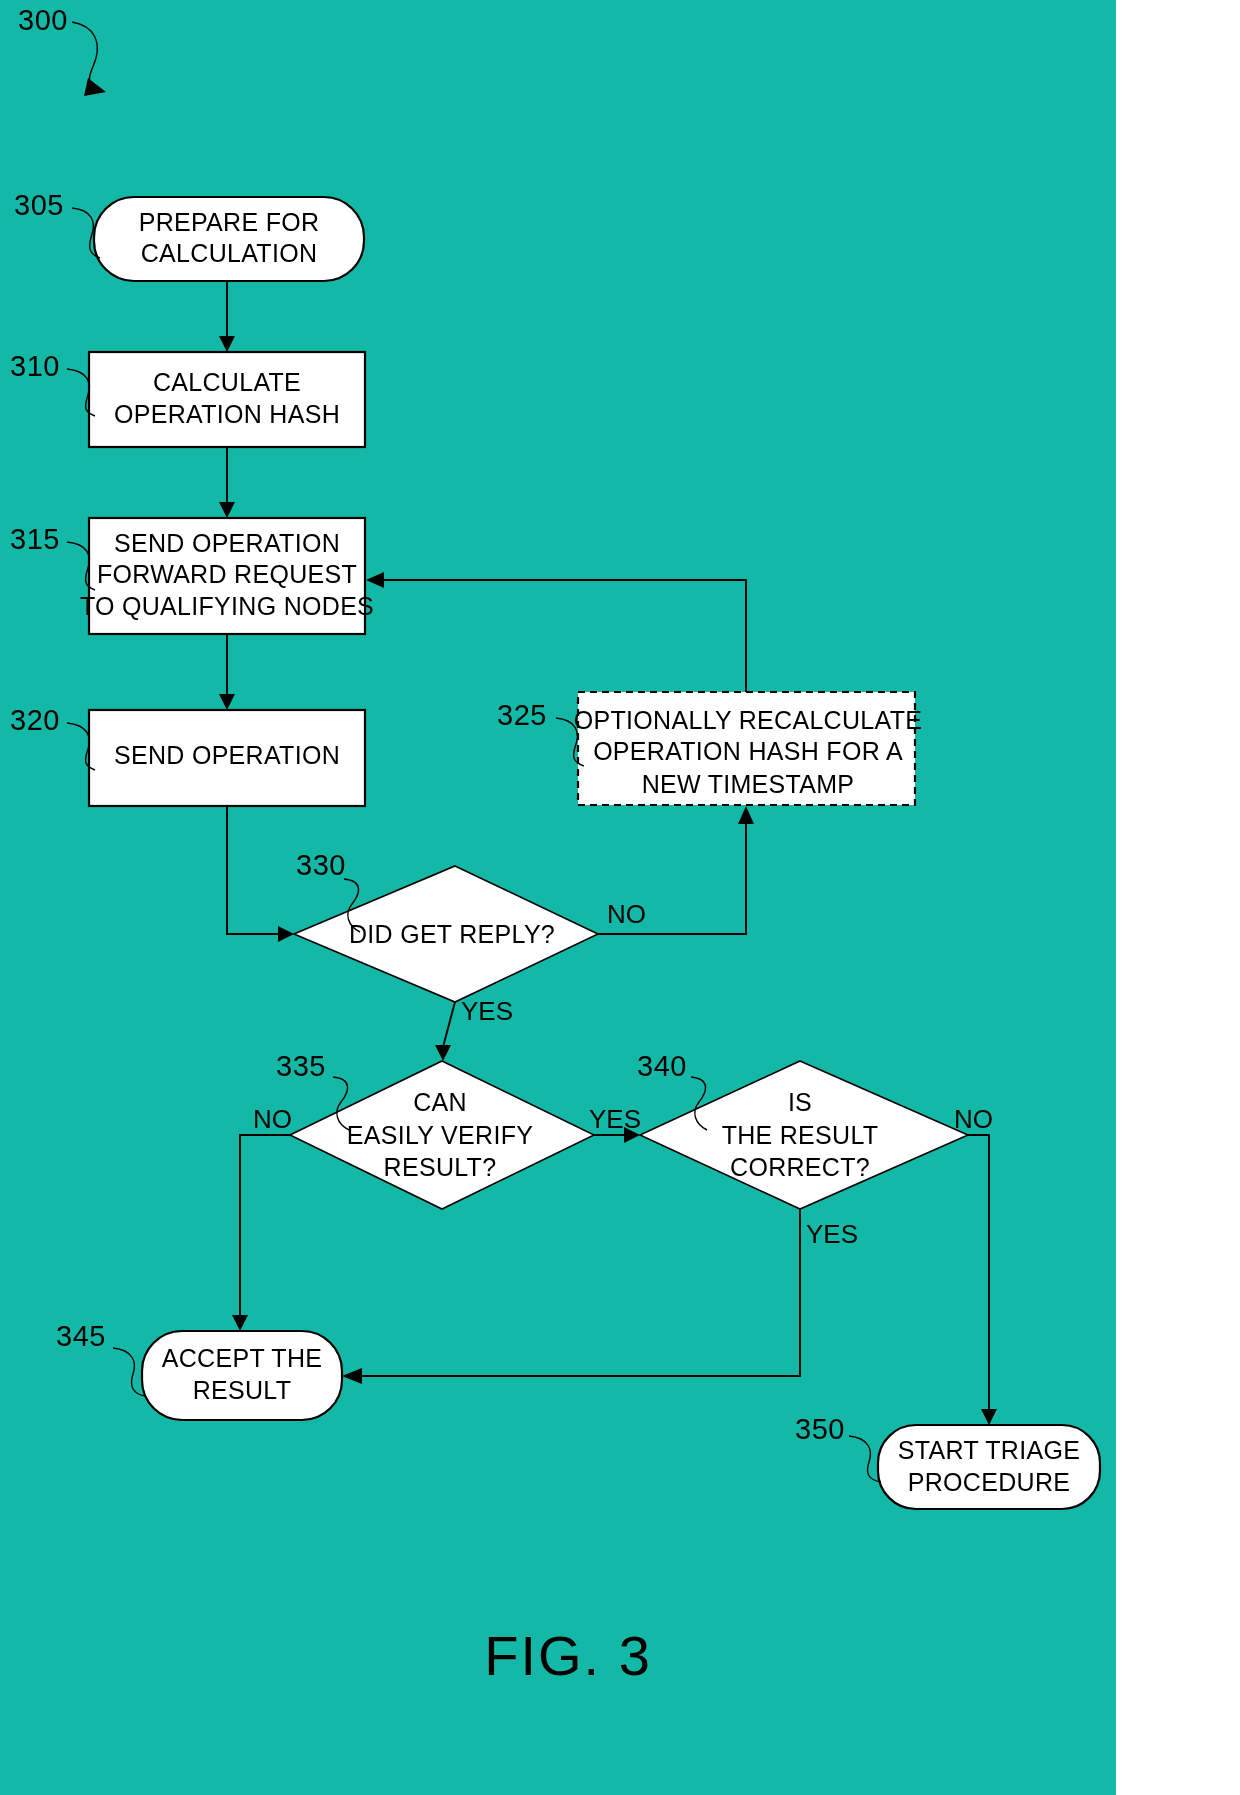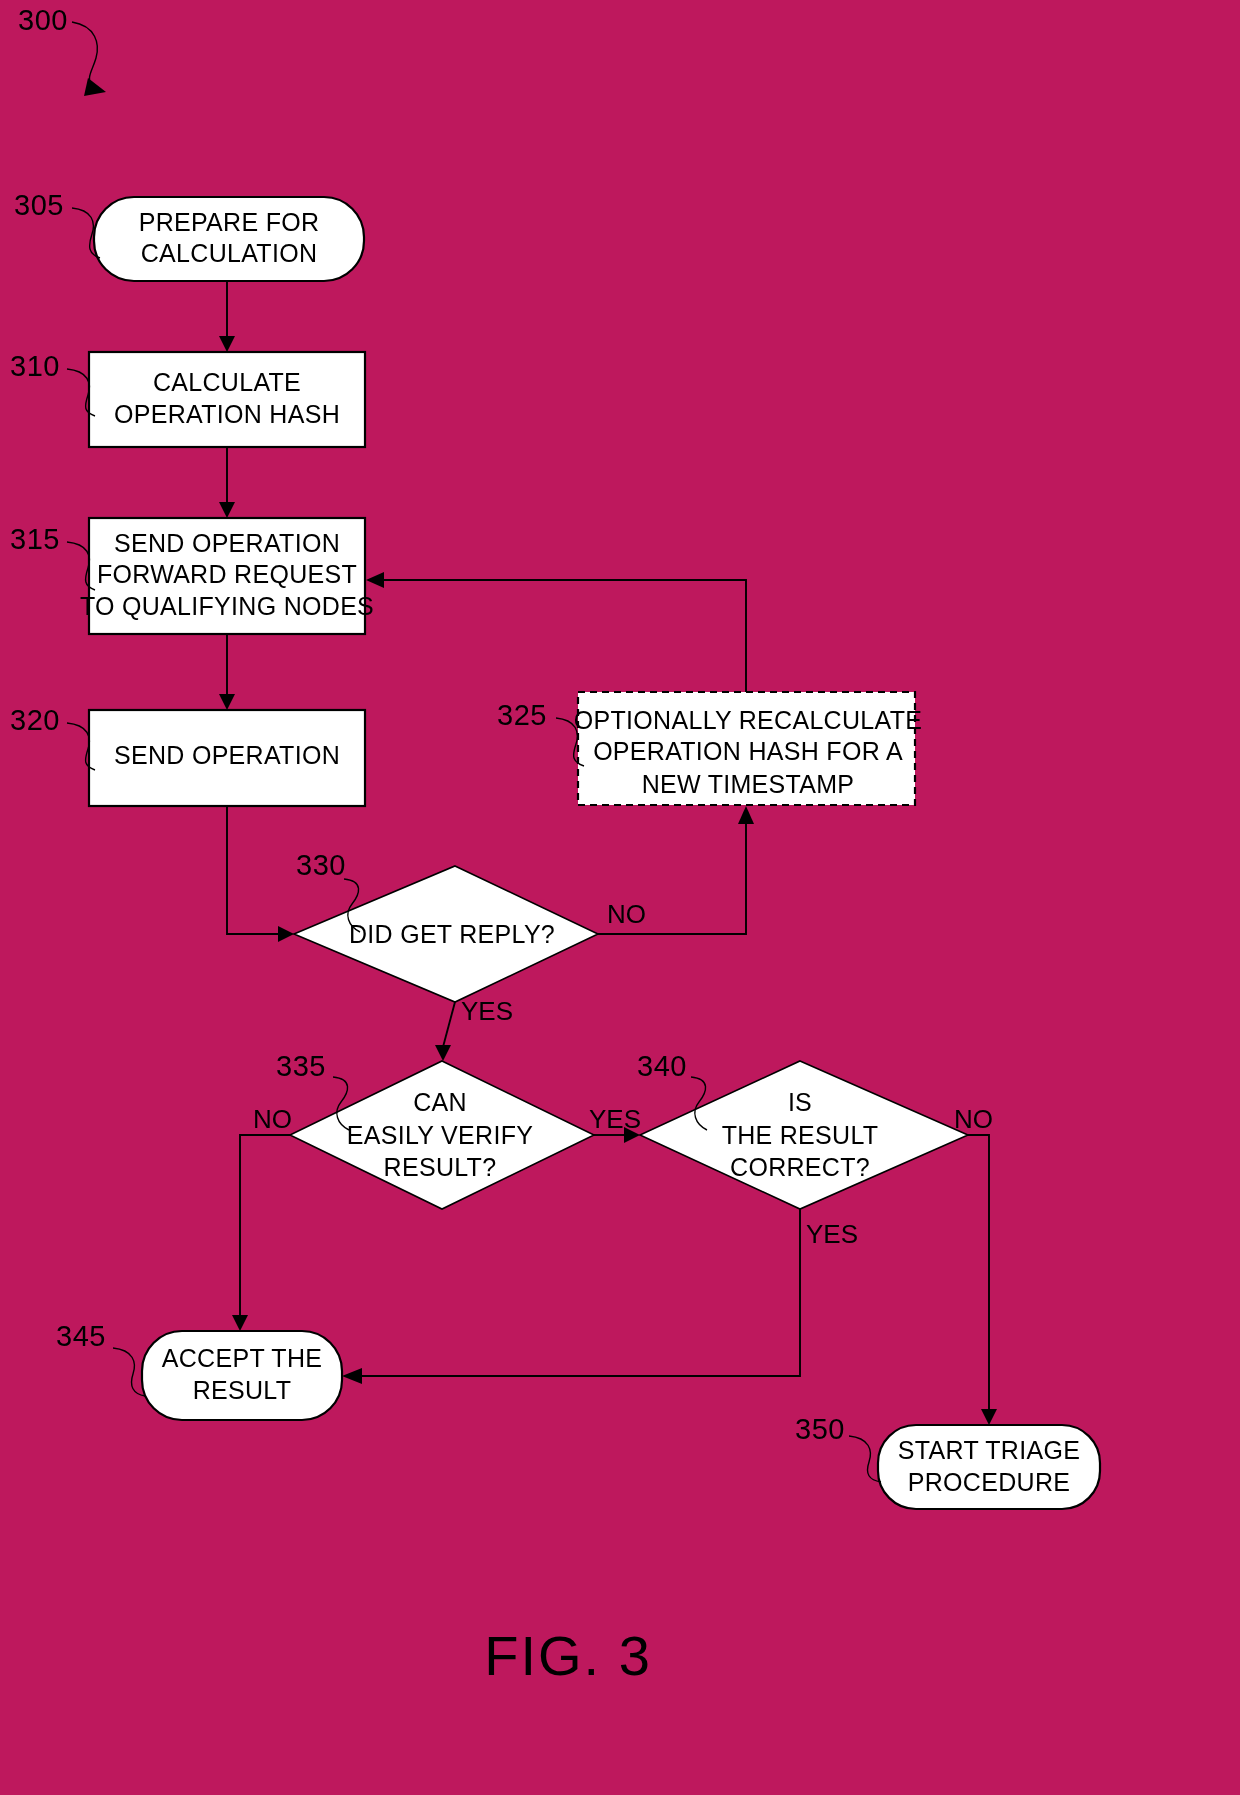--- a/index.html
+++ b/index.html
@@ -6,23 +6,23 @@
     margin: 0;
     padding: 0;
     background: #ffffff;
   }
   body {
     font-family: "Liberation Sans", sans-serif;
     color: #000000;
   }
   #sheet {
     position: relative;
-    width: 1240px;
+    width: 1116px;
     height: 1795px;
-    background: #be185d;
+    background: #14b8a6;
     overflow: hidden;
   }
   #diagram-svg {
     position: absolute;
     left: 0;
     top: 0;
     width: 1240px;
     height: 1795px;
   }
   .node-text, .ref-num, .edge-label, .fig-caption {

